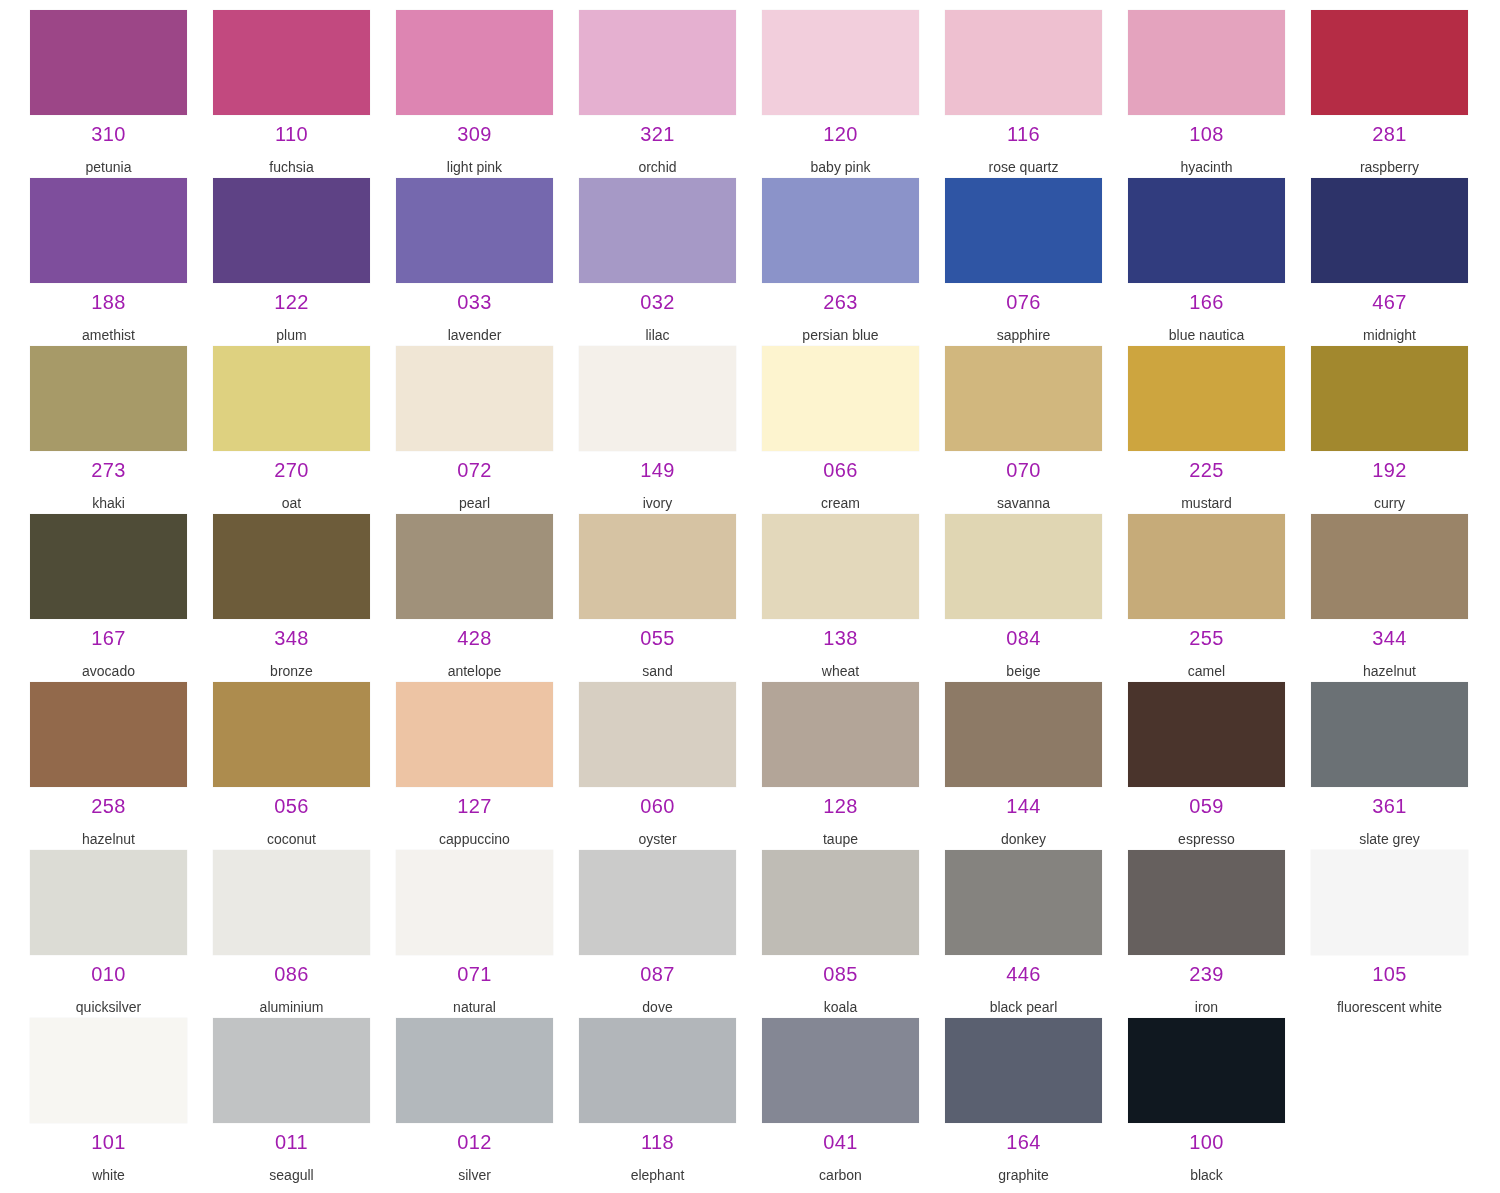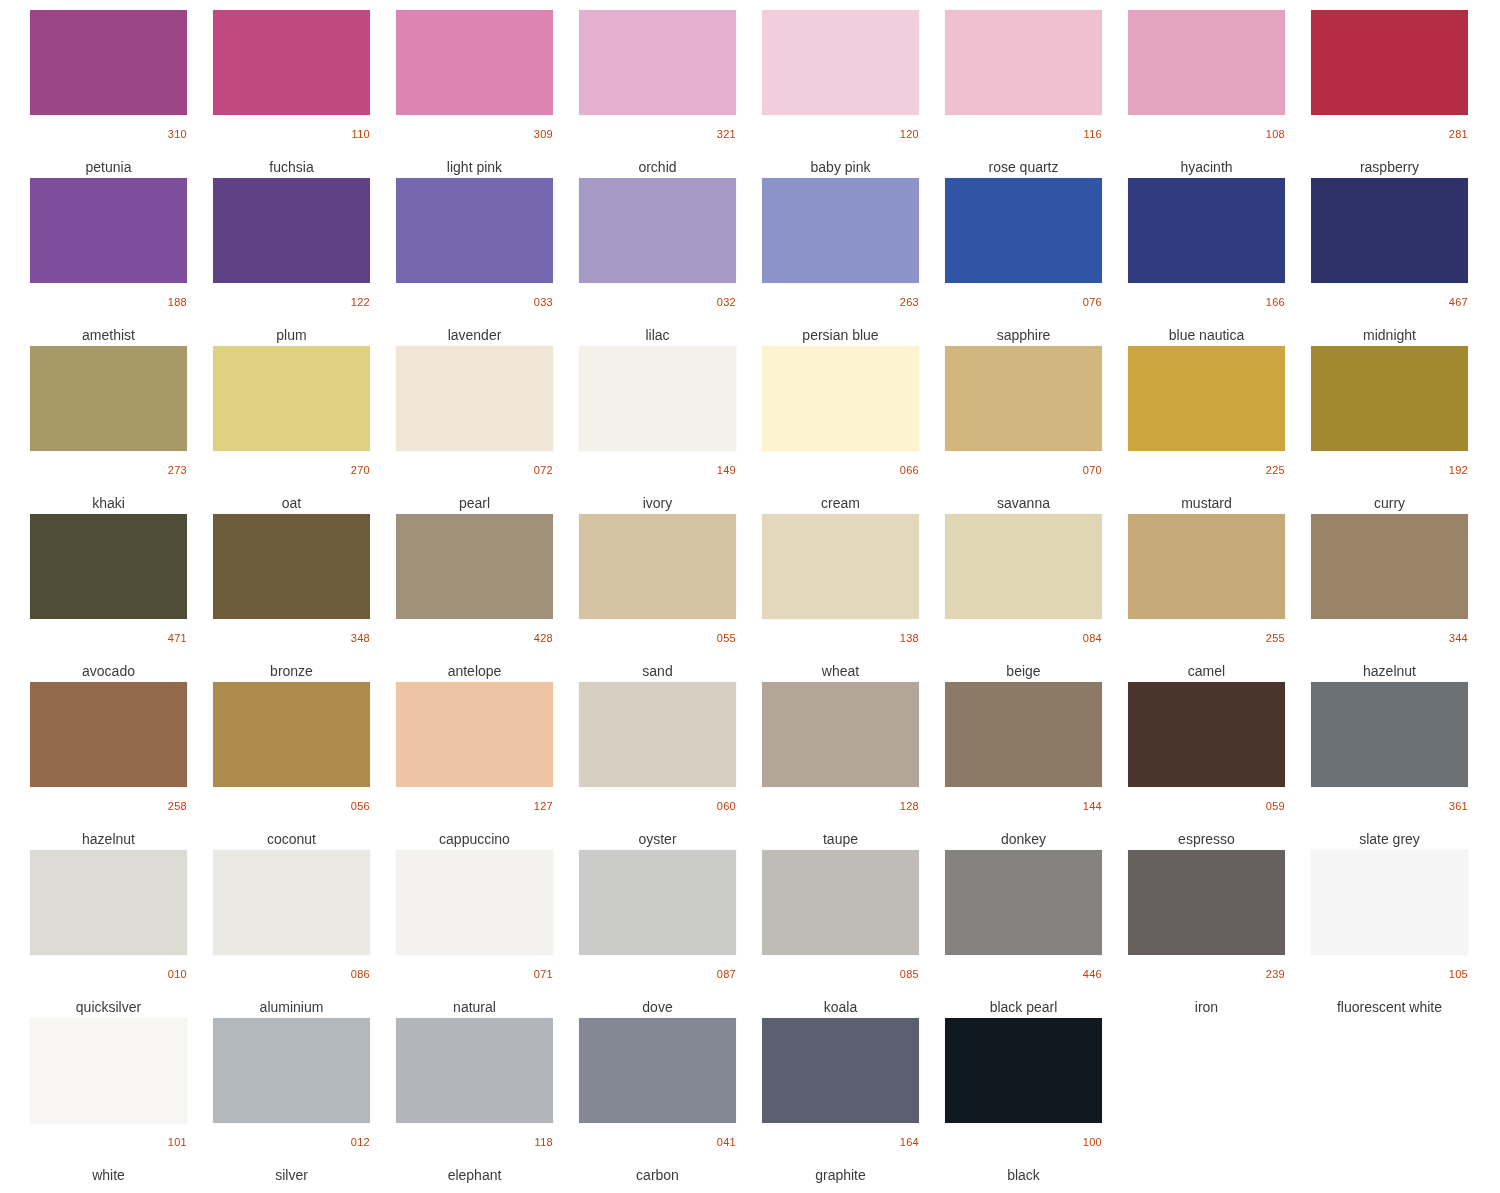--- a/index.html
+++ b/index.html
@@ -38,25 +38,24 @@
     display: block;
     box-shadow: 0 0 0 0.5px rgba(0,0,0,0.04);
   }
   .caption {
     width: 157px;
     text-align: center;
     margin-top: 9px;
   }
   .code {
     display: block;
-    font-size: 11px;
+    font-size: 20px;
     line-height: 20px;
-    color: #c2410c;
+    color: #a21caf;
     letter-spacing: 0.3px;
-    text-align: right;
   }
   .name {
     display: block;
     font-size: 14px;
     line-height: 19px;
     color: #3b3b3b;
     margin-top: 14px;
     white-space: nowrap;
   }
 </style>
@@ -228,21 +227,21 @@
     <div class="cell">
       <div class="swatch" style="background-color: rgb(162, 136, 46);"></div>
       <div class="caption">
         <span class="code">192</span>
         <span class="name">curry</span>
       </div>
     </div>
     <div class="cell">
       <div class="swatch" style="background-color: rgb(79, 76, 55);"></div>
       <div class="caption">
-        <span class="code">471</span>
+        <span class="code">167</span>
         <span class="name">avocado</span>
       </div>
     </div>
     <div class="cell">
       <div class="swatch" style="background-color: rgb(109, 92, 58);"></div>
       <div class="caption">
         <span class="code">348</span>
         <span class="name">bronze</span>
       </div>
     </div>
@@ -398,20 +397,27 @@
       <div class="caption">
         <span class="code">105</span>
         <span class="name">fluorescent white</span>
       </div>
     </div>
     <div class="cell">
       <div class="swatch" style="background-color: rgb(247, 246, 242);"></div>
       <div class="caption">
         <span class="code">101</span>
         <span class="name">white</span>
+      </div>
+    </div>
+    <div class="cell">
+      <div class="swatch" style="background-color: rgb(193, 195, 196);"></div>
+      <div class="caption">
+        <span class="code">011</span>
+        <span class="name">seagull</span>
       </div>
     </div>
     <div class="cell">
       <div class="swatch" style="background-color: rgb(179, 184, 188);"></div>
       <div class="caption">
         <span class="code">012</span>
         <span class="name">silver</span>
       </div>
     </div>
     <div class="cell">

